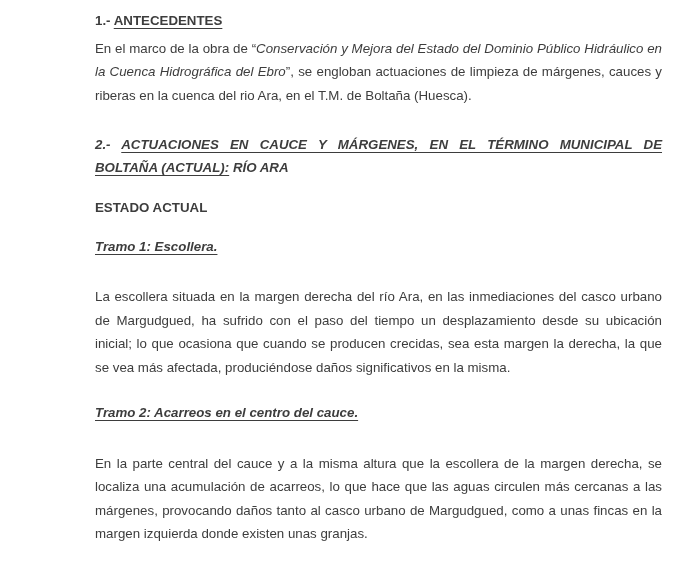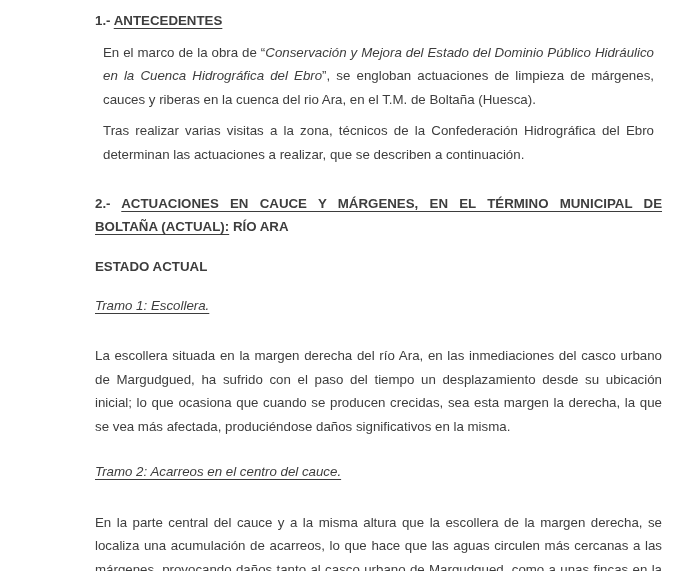--- a/index.html
+++ b/index.html
@@ -26,57 +26,57 @@
     font-weight: bold;
     margin: 0 0 4px 0;
   }
   .u {
     text-decoration: underline;
     text-decoration-thickness: 1px;
     text-underline-offset: 3px;
   }
   .para {
     text-align: justify;
-    margin: 8px;
+    margin: 0;
   }
   .quote-italic { font-style: italic; }
 
   .h2 {
     font-weight: bold;
     margin: 25.5px 0 0 0;
+    font-style: italic;
   }
   .h2-line1 {
     text-align: justify;
     text-align-last: justify;
   }
   .estado {
     font-weight: bold;
     margin: 16px 0 0 0;
   }
   .tramo {
-    font-weight: normal;
+    font-weight: bold;
     font-style: italic;
     text-decoration: underline;
     text-decoration-thickness: 1px;
     text-underline-offset: 3px;
   }
   .tramo-1 { margin: 15.5px 0 0 0; }
   .tramo-2 { margin: 22px 0 16px 0; }
   .tramo-body { margin: 27px 0 0 0; }
 </style>
 </head>
 <body>
 
 <div class="page">
 
   <h1 class="h1"><span>1.-</span> <span class="u">ANTECEDENTES</span></h1>
 
   <p class="para"><span>En el marco de la obra de “</span><span class="quote-italic">Conservación y Mejora del Estado del Dominio Público Hidráulico en la Cuenca Hidrográfica del Ebro</span><span>”, se engloban actuaciones de limpieza de márgenes, cauces y riberas en la cuenca del rio Ara, en el T.M. de Boltaña (Huesca).</span></p>
 
-  <p class="para"><span>Tras realizar varias visitas a la zona, técnicos de la Confederación Hidrográfica del Ebro determinan las actuaciones a realizar, que se describen a continuación.</span></p>
 
   <h2 class="h2">
     <div class="h2-line1"><span>2.-</span> <span class="u">ACTUACIONES EN CAUCE Y MÁRGENES, EN EL TÉRMINO MUNICIPAL DE</span></div>
     <div class="h2-line2"><span class="u">BOLTAÑA (ACTUAL):</span> <span>RÍO ARA</span></div>
   </h2>
 
   <h3 class="estado"><span>ESTADO ACTUAL</span></h3>
 
   <h3 class="tramo tramo-1"><span>Tramo 1: Escollera.</span></h3>
 

